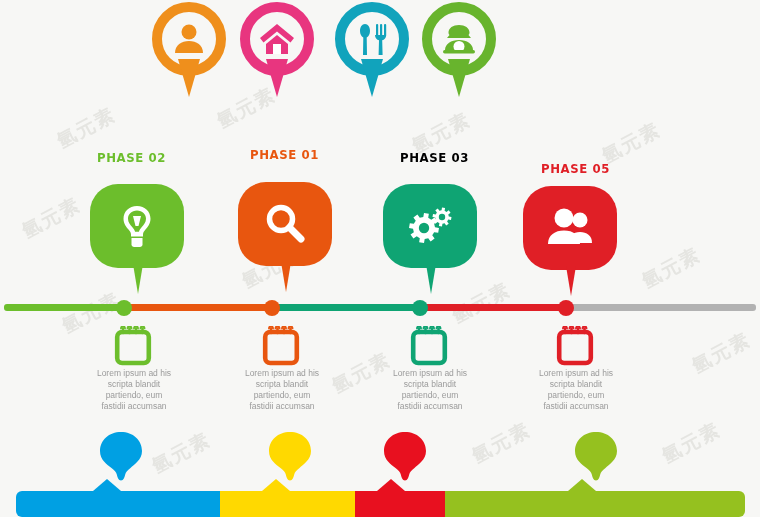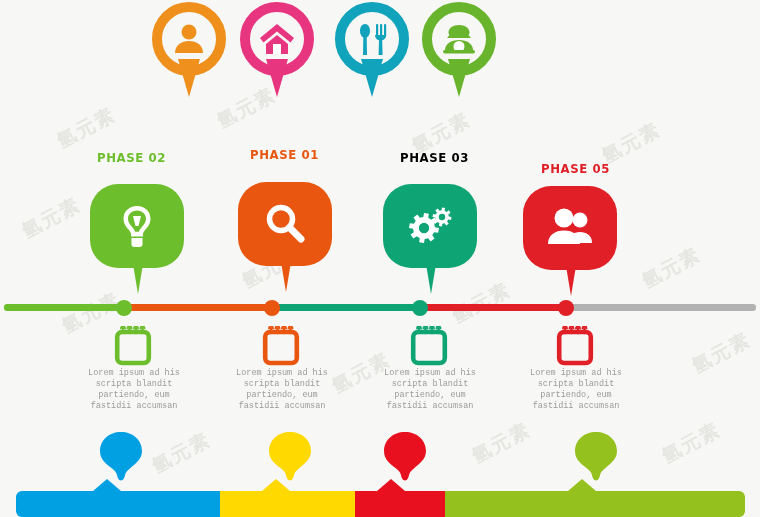--- a/index.html
+++ b/index.html
@@ -78,21 +78,21 @@
   .tl-dot{position:absolute;top:0px;width:16px;height:16px;border-radius:50%;}
 
   
   .calwrap{position:absolute;width:40px;height:42px;}
 
   
   .copy{
     position:absolute;
     width:130px;
     text-align:center;
-    font-family:Liberation Mono, monospace;
+    font-family:Liberation Sans, sans-serif;
     font-size:8.5px;
     line-height:11px;
     color:#9b9b9b;
     white-space:pre-line;
   }
 
   
   .balloon{position:absolute;width:56px;height:66px;}
   .bar-seg{position:absolute;height:26px;}
   .bar-notch{position:absolute;width:0;height:0;

